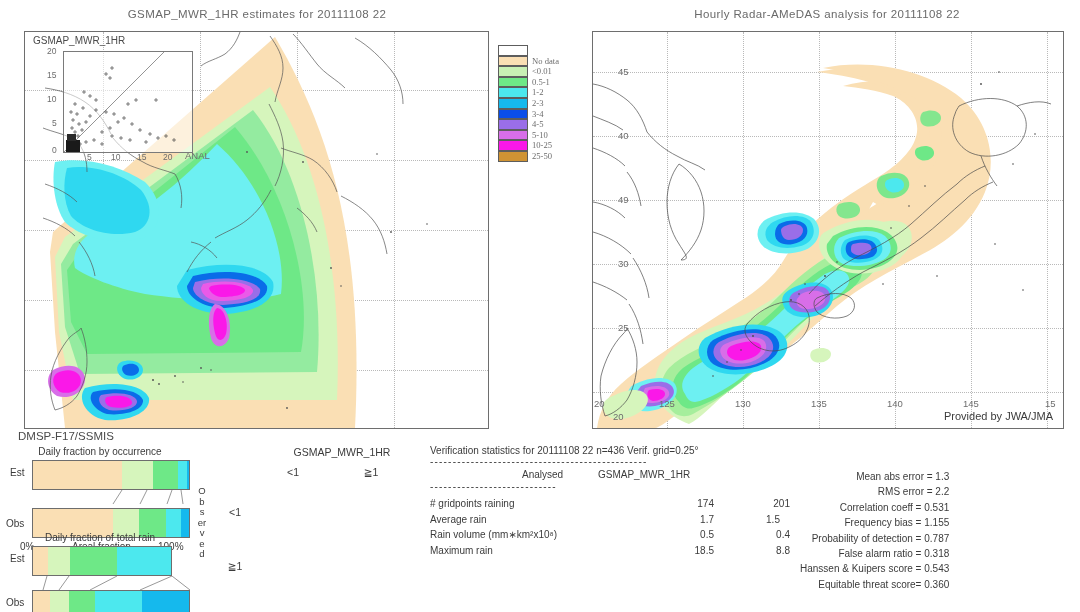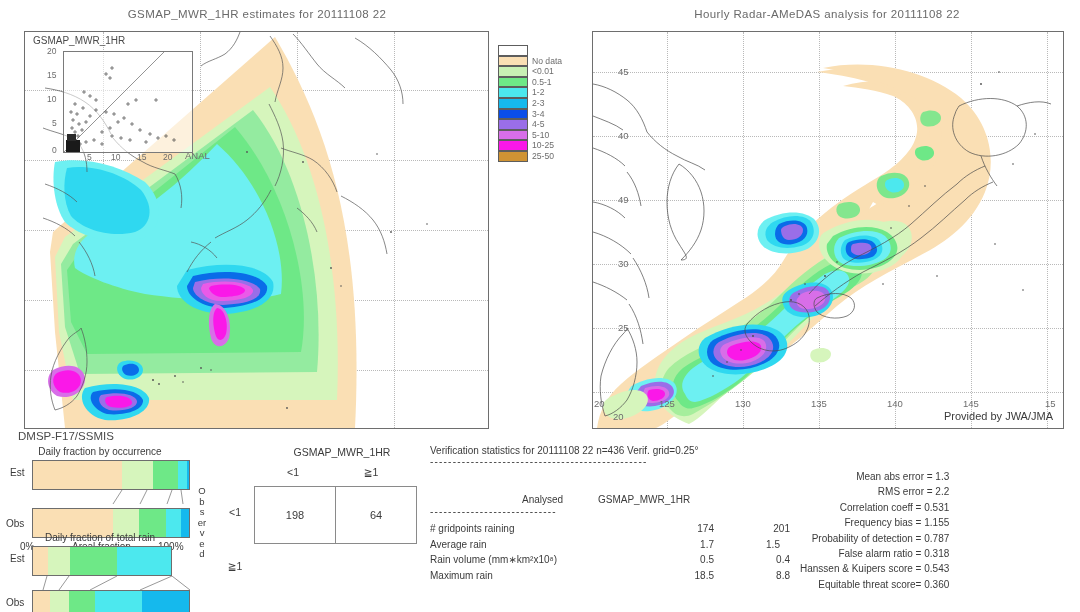--- a/index.html
+++ b/index.html
@@ -8,21 +8,21 @@
   .abs{position:absolute;}
   .ttl{font-size:11.5px;color:#6a6a6a;letter-spacing:.4px;text-align:center;white-space:nowrap;}
   .mapframe{position:absolute;border:1px solid #6e6e6e;background:#ffffff;overflow:hidden;}
   .gridline{position:absolute;background:transparent;}
   .vgrid{border-left:1px dotted #b9b9b9;}
   .hgrid{border-top:1px dotted #b9b9b9;}
   .axlbl{position:absolute;font-size:9.5px;color:#6d6d6d;white-space:nowrap;}
   .inset{position:absolute;background:transparent;}
   .insetbox{position:absolute;border:1px solid #7a7a7a;}
   .insettick{position:absolute;font-size:8.5px;color:#6d6d6d;}
-  .legrow{display:flex;height:10.6px;}
+  .legrow{display:flex;height:10.6px;font-family:Liberation Serif, serif;}
   .legsw{width:30px;height:10.6px;border:1px solid #5d5d5d;box-sizing:border-box;}
   .leglab{font-size:8.6px;color:#6d6d6d;margin-left:4px;white-space:nowrap;line-height:10.6px;}
   .smalltxt{font-size:10px;color:#4e4e4e;white-space:nowrap;}
   table.cont{border-collapse:collapse;}
   table.cont td{border:1px solid #8a8a8a;width:78px;height:54px;text-align:center;
                 font-size:11px;color:#3b3b3b;}
   .hdrlbl{font-size:10.5px;color:#3b3b3b;text-align:center;}
   .statline{font-size:10px;color:#3b3b3b;white-space:nowrap;line-height:15.4px;}
   .dashline{font-size:10px;color:#3b3b3b;white-space:nowrap;letter-spacing:1.2px;}
   .bar{position:absolute;height:30px;border:1px solid #6d6d6d;box-sizing:border-box;display:flex;}
@@ -587,37 +587,33 @@
   <div class="hdrlbl" style="width:176px;margin-left:18px;">GSMAP_MWR_1HR</div>
   <div style="position:relative;height:20px;margin-top:8px;">
     <div class="hdrlbl abs" style="left:18px;width:78px;">&lt;1</div>
     <div class="hdrlbl abs" style="left:96px;width:78px;">≧1</div>
   </div>
   <div style="position:relative;">
     <div class="hdrlbl abs" style="left:-14px;top:20px;width:26px;">&lt;1</div>
     <div class="hdrlbl abs" style="left:-14px;top:74px;width:26px;">≧1</div>
     <table class="cont" style="margin-left:18px;">
       <tbody>
-          <tr>
-        <td>198</td>
-        <td>64</td>
-      </tr>
     </tbody>
       </table>
   </div>
 </div>
 
 <div class="vword" style="left:196px;top:486px;width:12px;">
   <span style="display:inline-block;word-break:break-all;width:9px;">Observed</span>
 </div>
 
 <div class="abs" style="left:430px;top:443px;width:650px;">
   <div class="statline">Verification statistics for 20111108 22  n=436  Verif. grid=0.25°</div>
   <div class="dashline" style="margin-top:-2px;">------------------------------------------------</div>
-  <div style="position:relative;height:18px;margin-top:25px;">
+  <div style="position:relative;height:18px;margin-top:0;">
     <div class="statline abs" style="left:92px;">Analysed</div>
     <div class="statline abs" style="left:168px;">GSMAP_MWR_1HR</div>
   </div>
   <div class="dashline" style="margin-top:-4px;">----------------------------</div>
 
   <div style="position:relative;margin-top:4px;">
     <div style="position:relative;height:15.4px;">
       <div class="statline abs" style="left:0;"># gridpoints raining</div>
       <div class="statline abs" style="left:250px;width:34px;text-align:right;">174</div>
       <div class="statline abs" style="left:326px;width:34px;text-align:right;">201</div>

